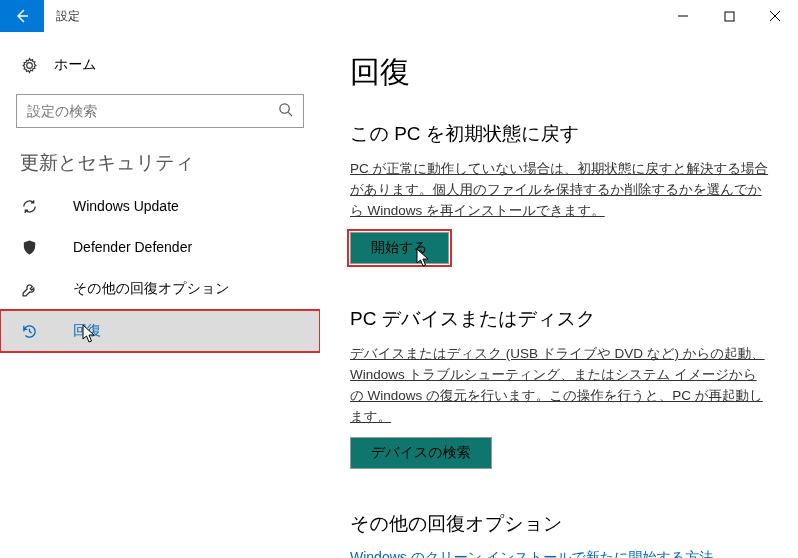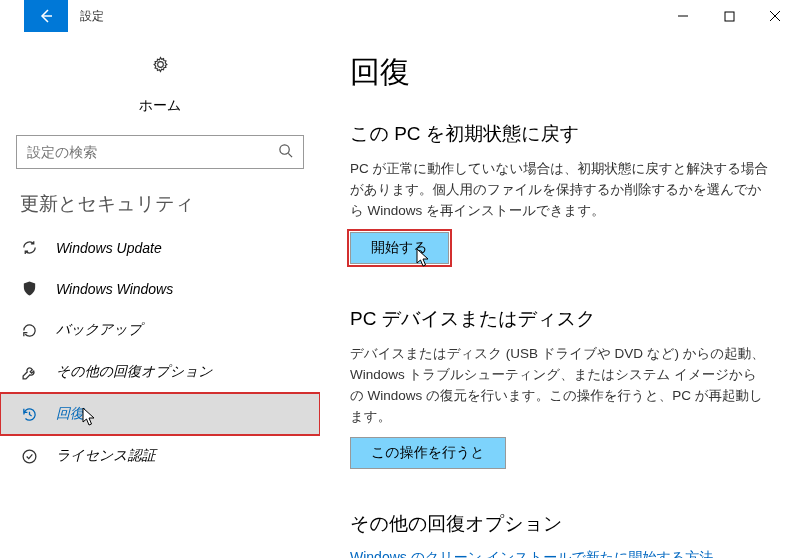--- a/index.html
+++ b/index.html
@@ -10,21 +10,20 @@
     height: 558px;
     overflow: hidden;
     font-size: 14px;
     color: #000;
   }
   .titlebar {
     height: 32px;
     display: flex;
     align-items: stretch;
     border-bottom: 0;
-    margin-left: 24px;
   }
   .back-btn {
     width: 44px;
     background: #0078d7;
     color: #fff;
     display: flex;
     align-items: center;
     justify-content: center;
     cursor: pointer;
   }
@@ -53,23 +52,22 @@
   }
   .sidebar {
     width: 320px;
     padding: 16px 0 0 0;
     overflow: hidden;
   }
   .home-row {
     display: flex;
     align-items: center;
     padding: 8px 20px;
-    gap: 24px;
-    cursor: pointer;
-    flex-direction: column;
+    gap: 16px;
+    cursor: pointer;
   }
   .home-row .icon { width: 18px; display:flex; align-items:center; justify-content:center; color:#333;}
   .search-box {
     margin: 12px 16px 18px 16px;
     border: 1px solid #999;
     height: 34px;
     display: flex;
     align-items: center;
     padding: 0 10px;
   }
@@ -82,26 +80,24 @@
     background: transparent;
   }
   .search-icon { color:#555; }
   .section-header {
     padding: 4px 20px 10px 20px;
     color: #555;
     font-size: 19px;
   }
   .nav-item {
     display: flex;
-    align-items: center;
     padding: 12px 20px;
-    gap: 18px;
+    gap: 35px;
     cursor: pointer;
     position: relative;
-    font-style: italic;
   }
   .nav-item .icon {
     width: 18px;
     display: flex;
     align-items: center;
     justify-content: center;
     color: #333;
   }
   .nav-item.selected {
     background: #dcdcdc;
@@ -133,24 +129,25 @@
     font-size: 19px;
     font-weight: 400;
     margin-bottom: 12px;
     margin-top: 4px;
   }
   .main p.body {
     font-size: 13.5px;
     color: #333;
     line-height: 1.55;
     margin-bottom: 10px;
+    text-decoration: underline;
   }
   .btn {
     display: inline-block;
-    background: #7dd3fc;
+    background: #0f766e;
     border: 1px solid #999;
     padding: 6px 20px;
     font-size: 14px;
     cursor: pointer;
     position: relative;
   }
   .btn.highlight::before{
     content:"";
     position:absolute;
     left:-4px; top:-4px; right:-4px; bottom:-4px;
@@ -226,31 +223,23 @@
       </span>
       <span>Windows Update</span>
     </div>
 
     <div class="nav-item">
       <span class="icon">
         <svg width="17" height="17" viewBox="0 0 24 24">
             <path fill="#333" d="M12 2l8 3v5c0 6-4 10-8 12-4-2-8-6-8-12V5z"></path>
           </svg>
       </span>
-      <span>Windows Windows</span>
-    </div>
-
-    <div class="nav-item">
-      <span class="icon">
-        <svg width="17" height="17" viewBox="0 0 24 24">
-            <path fill="none" stroke="#333" stroke-width="1.8" d="M4 12a8 8 0 1 1 2 5.3M4 20v-5h5"></path>
-          </svg>
-      </span>
-      <span>バックアップ</span>
-    </div>
+      <span>Defender Defender</span>
+    </div>
+
 
     <div class="nav-item">
       <span class="icon">
         <svg width="17" height="17" viewBox="0 0 24 24">
             <path fill="none" stroke="#333" stroke-width="1.8" d="M14 6a4 4 0 0 0-5.3 5.3L3 17v4h4l5.7-5.7A4 4 0 0 0 18 10l-3 3-2-2 3-3z"></path>
           </svg>
       </span>
       <span>その他の回復オプション</span>
     </div>
 
@@ -259,50 +248,41 @@
         <svg width="17" height="17" viewBox="0 0 24 24">
             <path fill="none" stroke="#0067b8" stroke-width="1.8" d="M4 12a8 8 0 1 1 2.3 5.7M4 4v5h5M12 8v4l3 2"></path>
           </svg>
       </span>
       <span>回復</span>
       <svg class="cursor" style="left:82px; top:14px;" width="16" height="20" viewBox="0 0 16 20">
           <path fill="#fff" stroke="#000" stroke-width="1" d="M1 1 L1 15 L4.5 12 L7 18 L9.5 17 L7 11 L12 11 Z"></path>
         </svg>
     </div>
 
-    <div class="nav-item">
-      <span class="icon">
-        <svg width="17" height="17" viewBox="0 0 24 24">
-            <circle cx="12" cy="12" r="9" fill="none" stroke="#333" stroke-width="1.8"></circle>
-            <path d="M8 12l3 3 5-6" fill="none" stroke="#333" stroke-width="1.8"></path>
-          </svg>
-      </span>
-      <span>ライセンス認証</span>
-    </div>
 
   </div>
 
   <div class="main">
     <h1>回復</h1>
 
     <div class="section">
       <h2>この PC を初期状態に戻す</h2>
       <p class="body">PC が正常に動作していない場合は、初期状態に戻すと解決する場合があります。個人用のファイルを保持するか削除するかを選んでから Windows を再インストールできます。</p>
       <div style="position:relative; display:inline-block;">
         <button class="btn highlight">開始する</button>
         <svg class="cursor" style="left:66px; top:16px;" width="16" height="20" viewBox="0 0 16 20">
             <path fill="#fff" stroke="#000" stroke-width="1" d="M1 1 L1 15 L4.5 12 L7 18 L9.5 17 L7 11 L12 11 Z"></path>
           </svg>
       </div>
     </div>
 
     <div class="section">
       <h2>PC デバイスまたはディスク</h2>
       <p class="body">デバイスまたはディスク (USB ドライブや DVD など) からの起動、Windows トラブルシューティング、またはシステム イメージからの Windows の復元を行います。この操作を行うと、PC が再起動します。</p>
-      <button class="btn">この操作を行うと</button>
+      <button class="btn">デバイスの検索</button>
     </div>
 
     <div class="section" style="margin-bottom:10px">
       <h2>その他の回復オプション</h2>
       <a class="link">Windows のクリーン インストールで新たに開始する方法</a>
     </div>
   </div>
 </div>
 
 </body></html>

